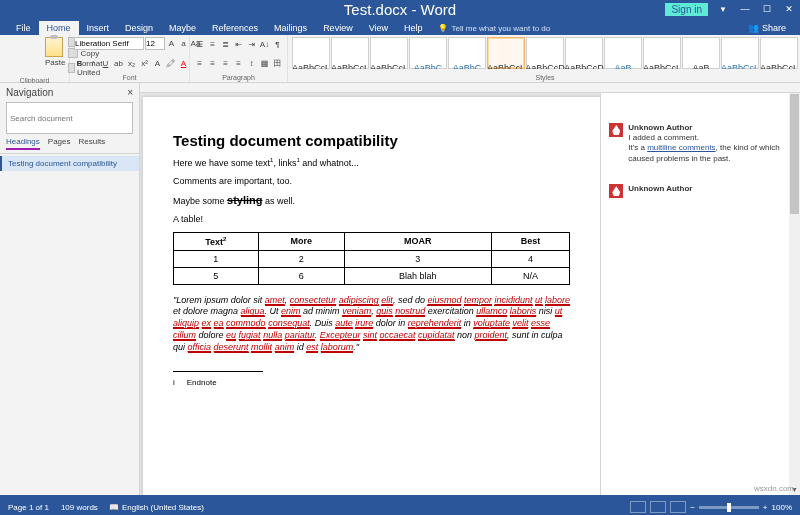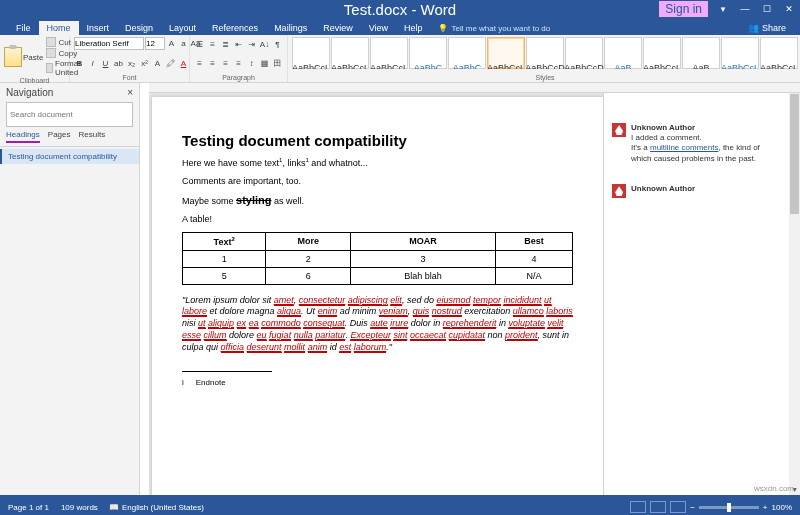--- a/index.html
+++ b/index.html
@@ -1,57 +1,57 @@
 <!DOCTYPE html>
 <html><head>
 <meta charset="utf-8">
 <style>
 * { margin:0; padding:0; box-sizing:border-box; font-family:"Segoe UI",Arial,sans-serif; }
 body { width:800px; height:515px; overflow:hidden; background:#fff; font-size:9px; }
 .titlebar { height:18px; background:#2b579a; color:#fff; display:flex; align-items:center; position:relative; }
 .titlebar .title { position:absolute; left:50%; transform:translateX(-50%); font-size:15px; }
-.titlebar .signin { margin-left:auto; background:#f0abfc; color:#2b579a; padding:1px 6px; font-size:12px; margin-right:4px; }
+.titlebar .signin { margin-left:auto; background:#5eead4; color:#2b579a; padding:1px 6px; font-size:10px; margin-right:4px; }
 .wincontrols { display:flex; }
 .wincontrols div { width:22px; height:18px; display:flex; align-items:center; justify-content:center; color:#fff; font-size:9px; }
 .ribbon-tabs { height:17px; background:#2b579a; display:flex; align-items:flex-end; padding-left:8px; color:#fff; font-size:9px; }
 .ribbon-tabs .tab { padding:2px 8px; }
 .ribbon-tabs .tab.active { background:#f3f3f3; color:#2b579a; }
 .ribbon-tabs .tell { display:flex; align-items:center; gap:3px; color:#cfe0f7; padding:2px 8px; font-size:8px; }
 .ribbon-tabs .share { margin-left:auto; margin-right:8px; padding:2px 6px; }
 .ribbon { height:48px; background:#f3f3f3; border-bottom:1px solid #d4d4d4; display:flex; font-size:8px; color:#444; }
 .group { border-right:1px solid #e1e1e1; padding:2px 4px 0; display:flex; flex-direction:column; justify-content:space-between; }
 .group-label { text-align:center; font-size:7px; color:#666; padding-bottom:1px; }
 .clipboard { width:70px; }
 .cb-body { display:flex; gap:3px; }
-.paste-btn { display:flex; flex-direction:row; align-items:center; gap:1px; }
+.paste-btn { display:flex; flex-direction:column; align-items:flex-start; gap:1px;margin-left:41px; }
 .paste-icon { width:18px; height:20px; background:linear-gradient(#fff3d1,#ffe08a); border:1px solid #c9a64e; position:relative; }
 .paste-icon::after { content:""; position:absolute; top:-3px; left:4px; width:8px; height:4px; background:#c0c0c0; border-radius:2px; }
 .cb-side { display:flex; flex-direction:column; gap:1px; }
 .cb-side div { display:flex; align-items:center; gap:2px; }
 .sm-icon { width:10px; height:10px; background:#ddd; border:1px solid #bbb; }
 .font-group { width:120px; }
 .font-row { display:flex; gap:1px; align-items:center; }
 .font-row select,.font-row input { font-size:8px; height:13px; border:1px solid #c0c0c0; background:#fff; }
 .font-name { width:70px; }
 .font-size { width:20px; }
 .btn-row { display:flex; gap:2px; margin-top:2px; }
 .rbtn { min-width:11px; height:11px; font-size:8px; display:flex; align-items:center; justify-content:center; color:#444; }
 .para-group { width:100px; }
 .styles-group { flex:1; }
 .styles-gallery { display:flex; gap:1px; overflow:hidden; }
 .style-box { width:38px; height:32px; border:1px solid #d0d0d0; background:#fff; display:flex; flex-direction:column; align-items:center; justify-content:space-between; padding:2px 0; font-size:6px; color:#666; }
 .style-box.sel { border:1px solid #f5b56a; background:#fff8ee; box-shadow:inset 0 0 0 1px #fcd8a6; }
 .style-box .preview { font-size:9px; color:#333;margin-top:23px; }
 .style-box .preview.blue { color:#2E74B5; }
 
-.main { display:flex; height:412px;gap:9px; }
+.main { display:flex; height:412px; }
 .navpane { width:140px; background:#f3f3f3; border-right:1px solid #d4d4d4; display:flex; flex-direction:column; }
 .nav-header { display:flex; justify-content:space-between; align-items:center; padding:4px 6px; font-size:10px; color:#444; }
 .nav-search { margin:0 6px; }
-.nav-search input { width:100%; height:25px; border:1px solid #c0c0c0; font-size:8px; padding:0 3px; }
+.nav-search input { width:100%; height:32px; border:1px solid #c0c0c0; font-size:8px; padding:0 3px; }
 .nav-tabs { display:flex; gap:8px; padding:3px 6px; font-size:8px; color:#444; border-bottom:1px solid #d4d4d4; }
 .nav-tabs .nt { padding-bottom:2px; }
 .nav-tabs .nt.active { color:#2b579a; border-bottom:2px solid #a21caf; }
 .nav-item { background:#d9e6f5; padding:3px 6px; font-size:8px; color:#2b579a; border-left:2px solid #2b579a; margin-top:2px; }
 
 .docarea { flex:1; background:#e6e6e6; display:flex; overflow:hidden; position:relative; }
 .ruler { position:absolute; top:0; left:0; right:0; height:10px; background:#f3f3f3; border-bottom:1px solid #d4d4d4; }
 .page { width:460px; background:#fff; margin:14px 0 0 3px; padding:35px 30px 22px; box-shadow:0 0 4px rgba(0,0,0,.2); font-family:"Times New Roman",serif; color:#000; }
 .page h1 { font-family:Arial,sans-serif; font-size:15px; font-weight:bold; margin-bottom:8px; }
 .page p { font-size:9px; margin-bottom:6px; line-height:1.3; }
@@ -96,21 +96,21 @@
     <div>☐</div>
     <div>✕</div>
   </div>
 </div>
 
 <div class="ribbon-tabs">
   <div class="tab">File</div>
   <div class="tab active">Home</div>
   <div class="tab">Insert</div>
   <div class="tab">Design</div>
-  <div class="tab">Layout</div>
+  <div class="tab">Maybe</div>
   <div class="tab">References</div>
   <div class="tab">Mailings</div>
   <div class="tab">Review</div>
   <div class="tab">View</div>
   <div class="tab">Help</div>
   <div class="tell">💡<span>Tell me what you want to do</span></div>
   <div class="share">👥 <span>Share</span></div>
 </div>
 
 <div class="ribbon">

